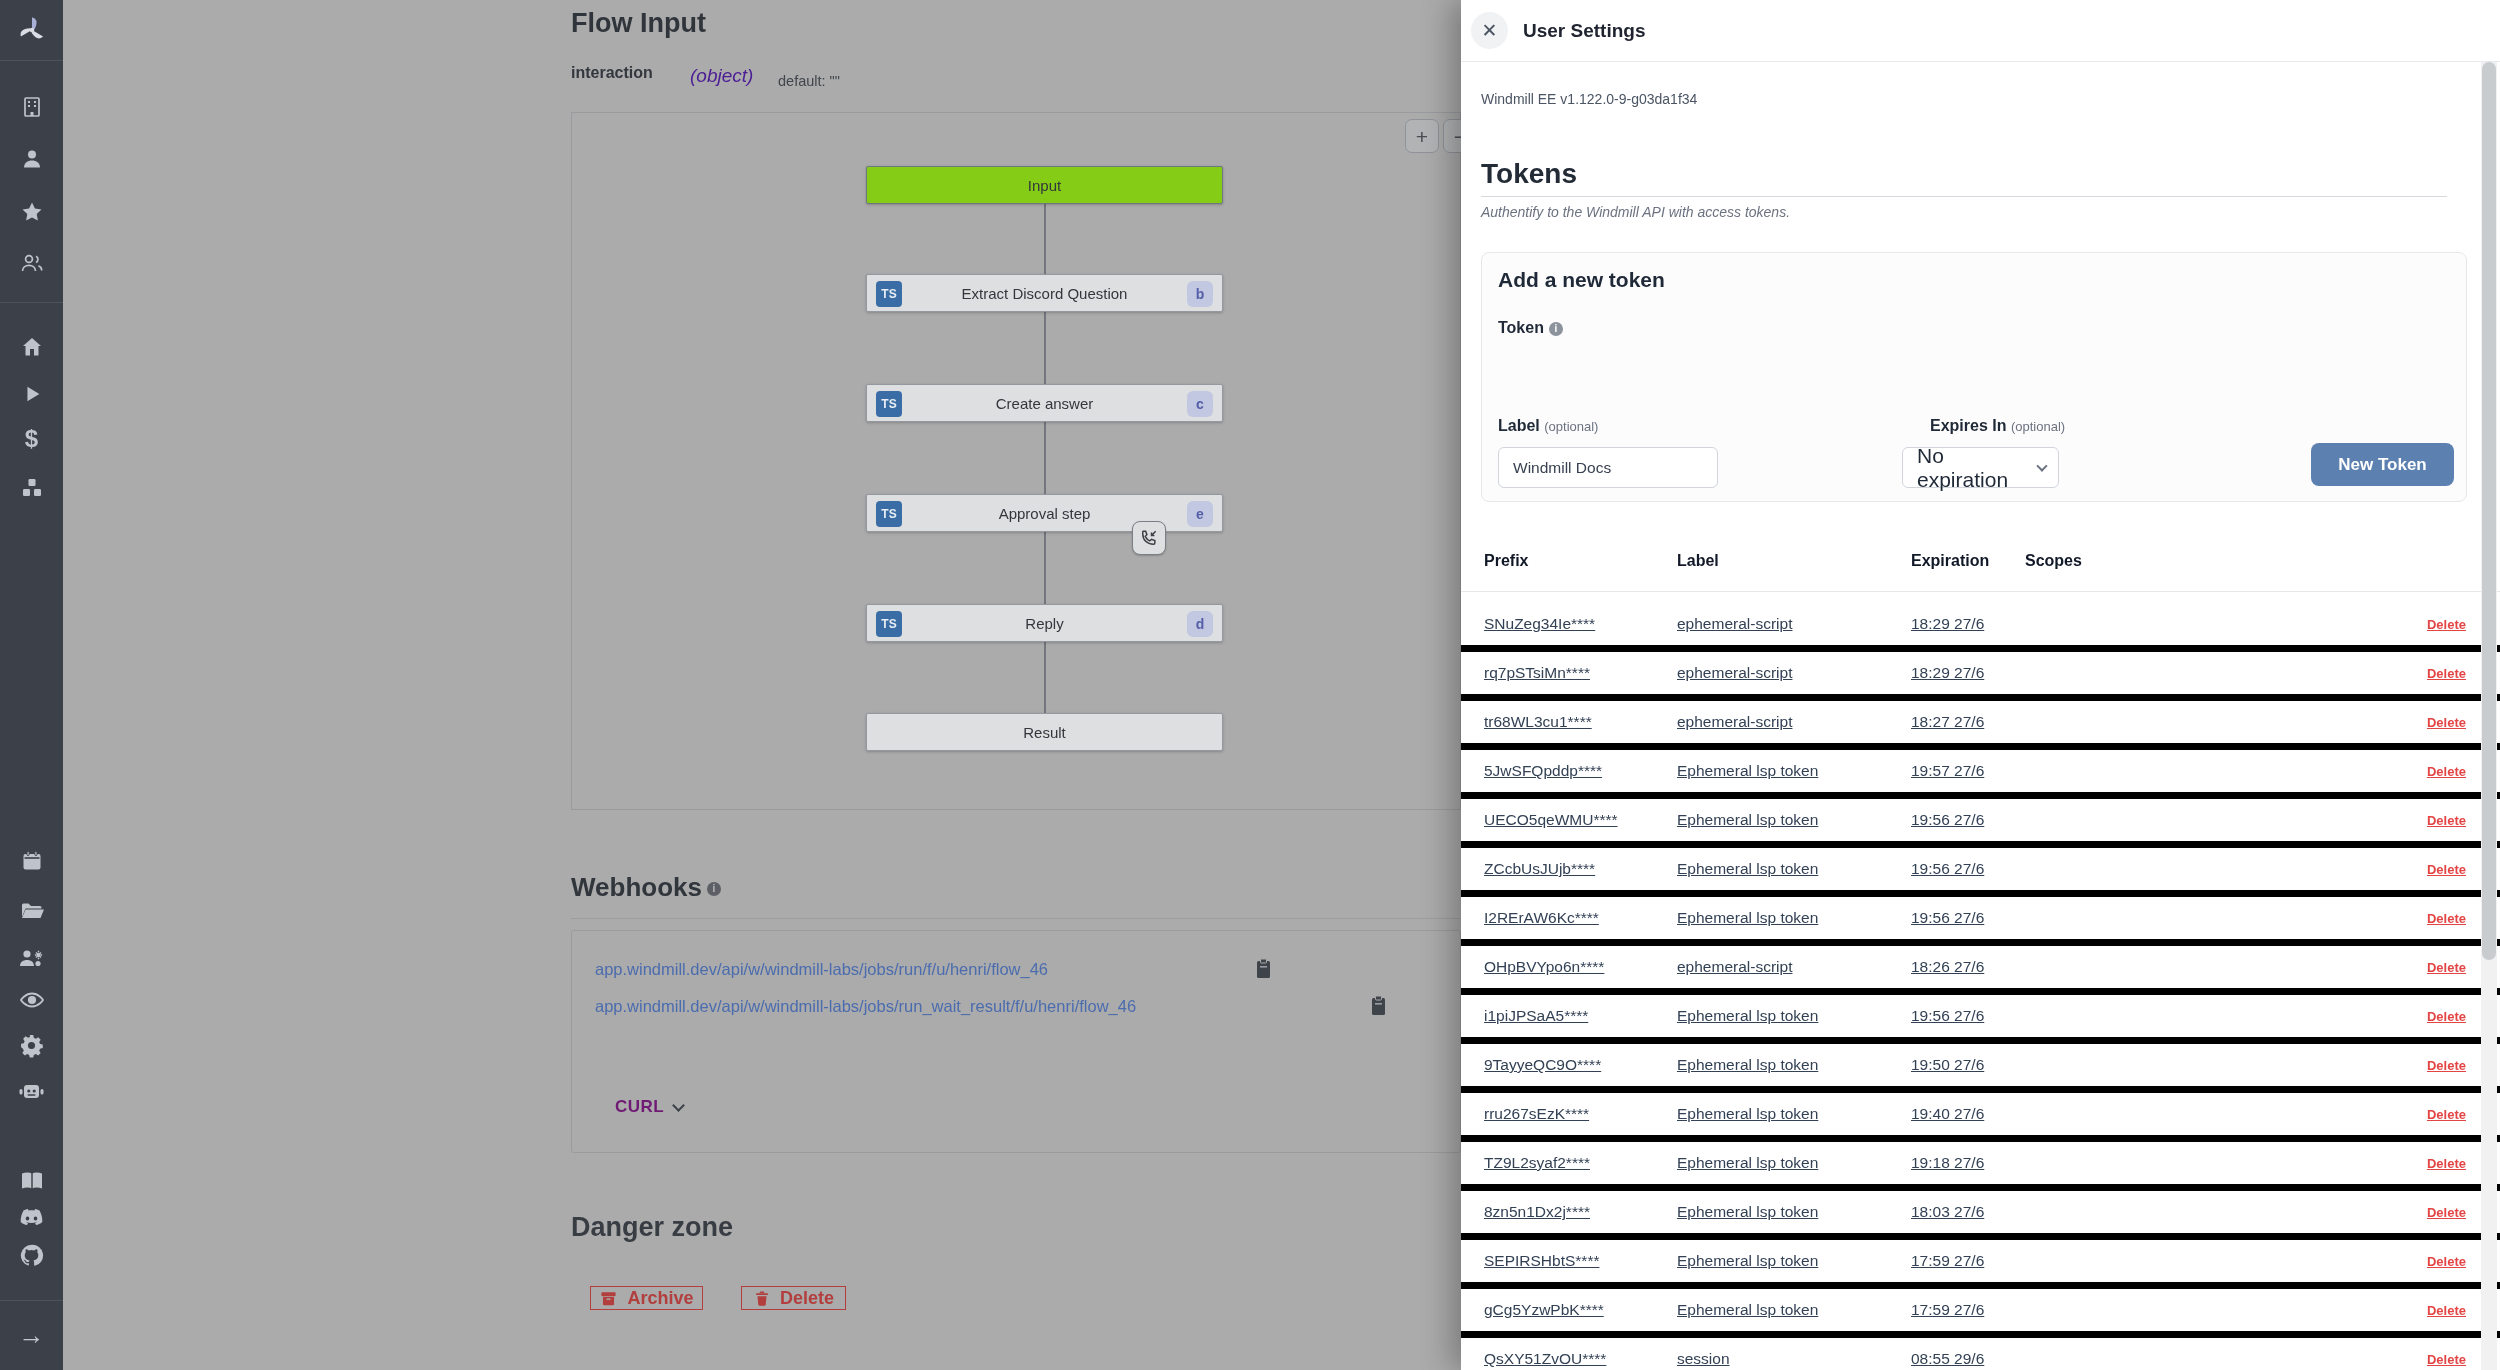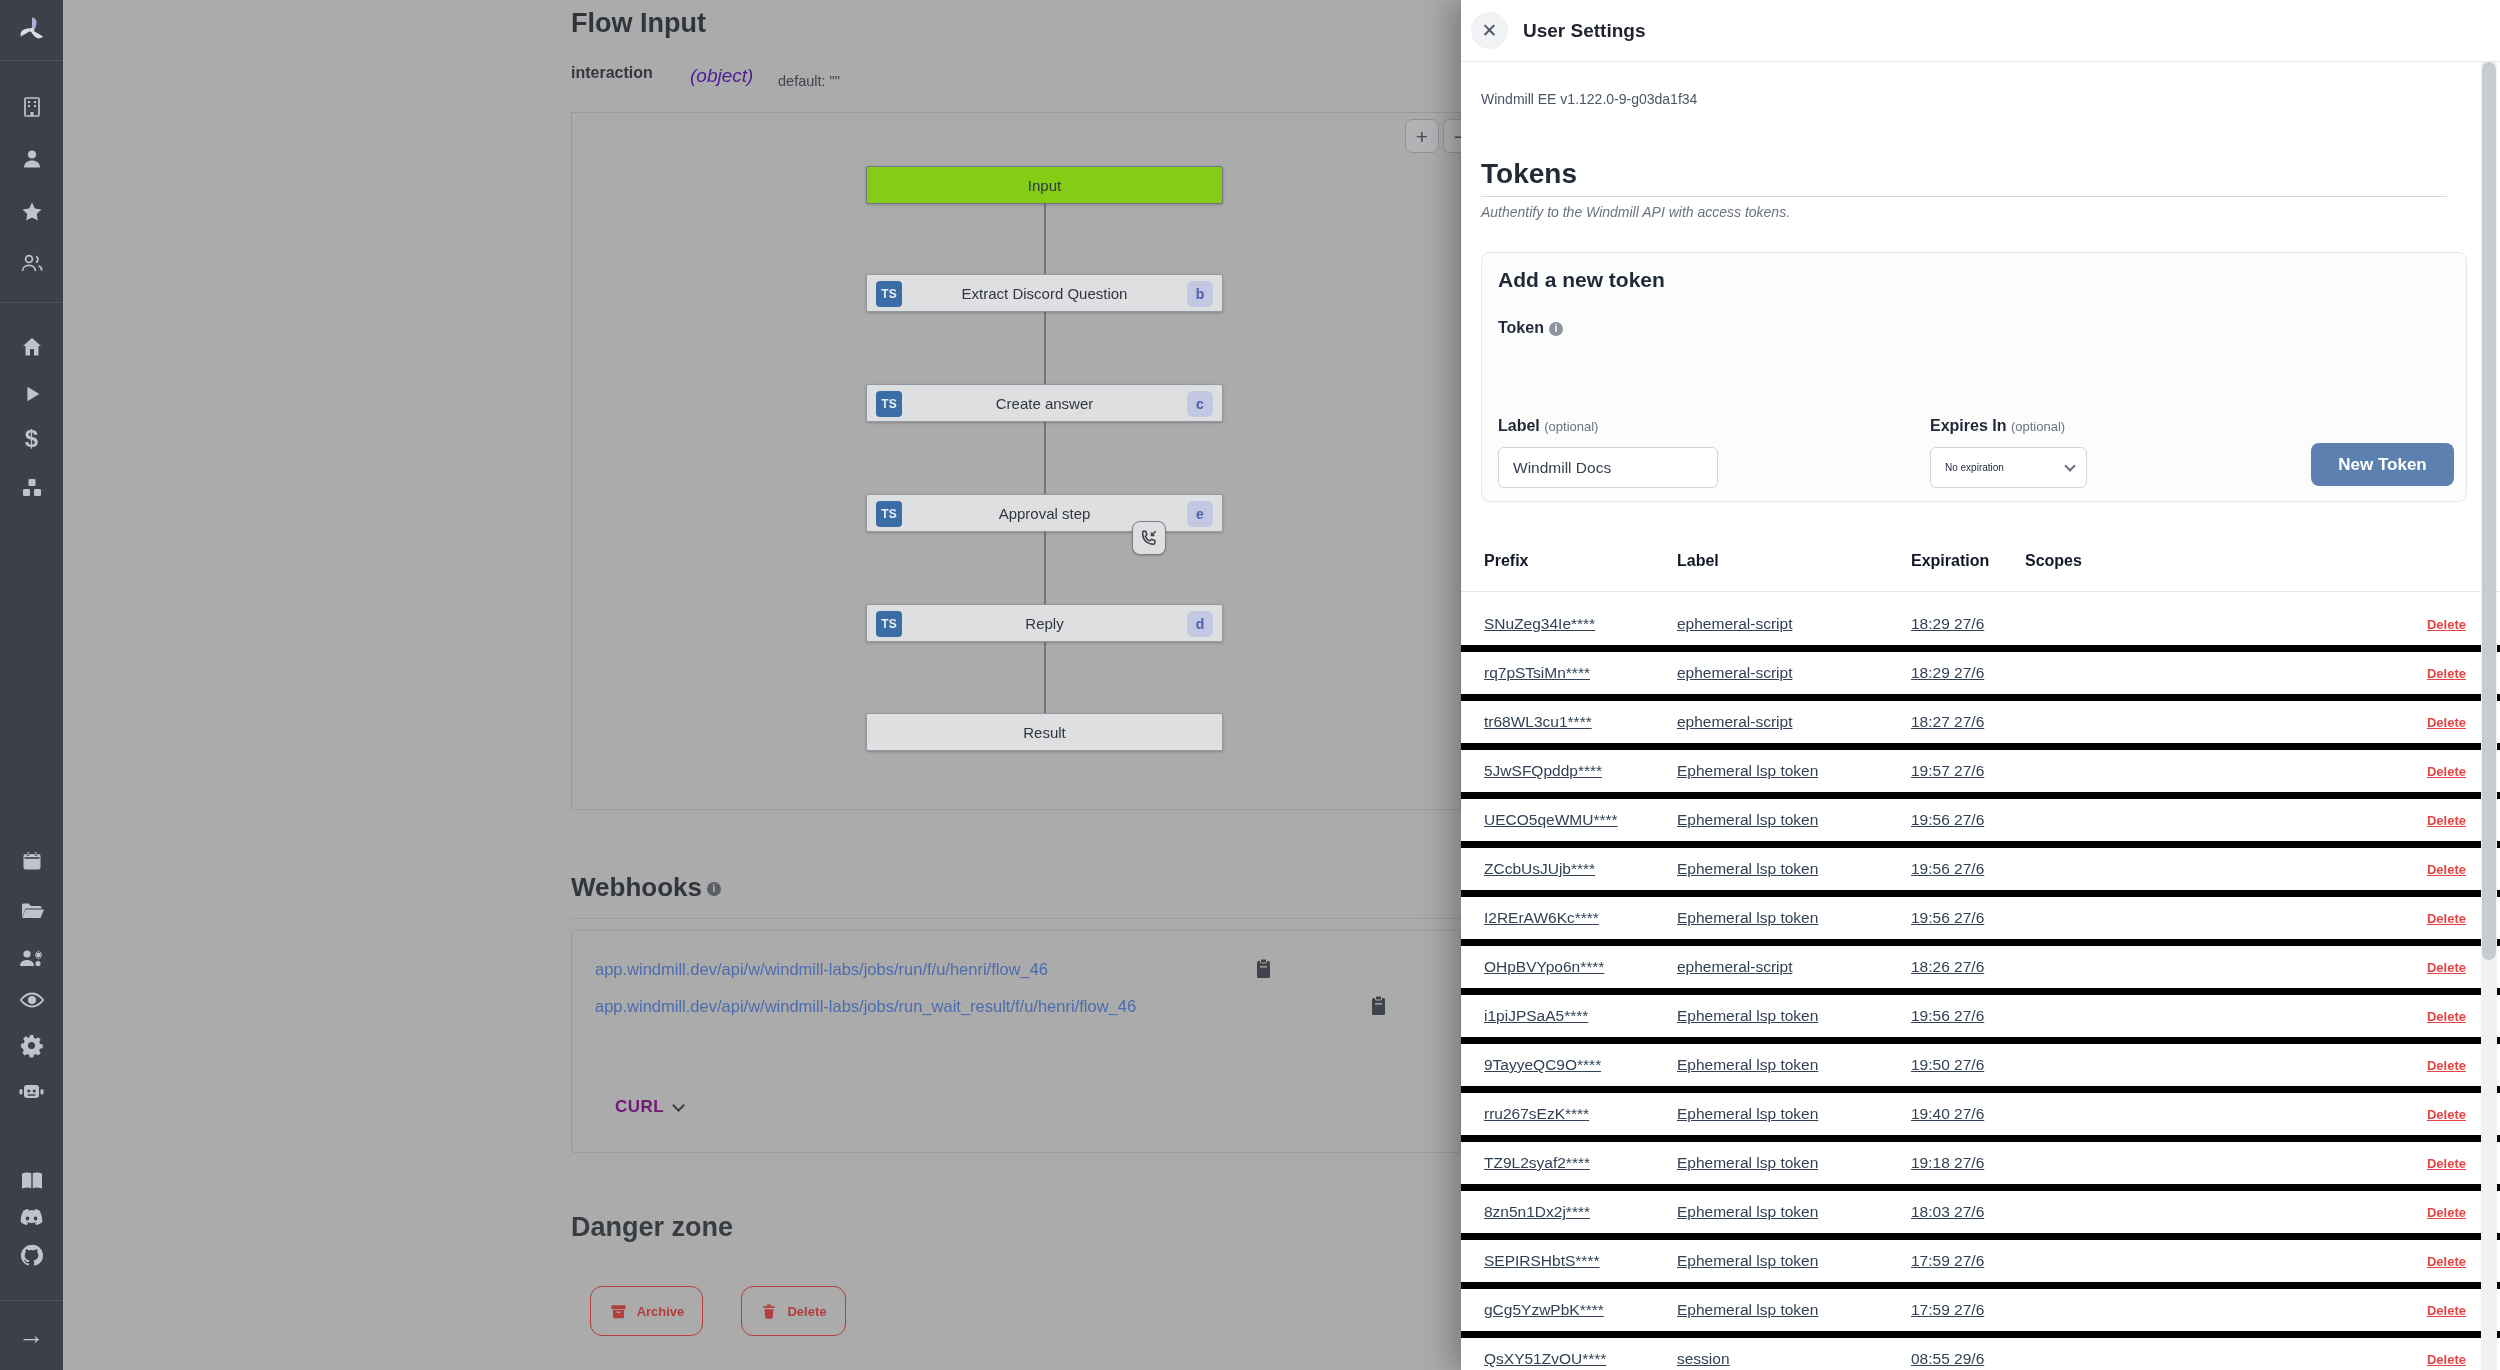--- a/index.html
+++ b/index.html
@@ -34,42 +34,42 @@
   .wh-title { position:absolute; left:571px; top:872px; font-size:26px; font-weight:700; color:#31353c; }
   .info-dot { display:inline-block; width:14px; height:14px; background:#5c6066; border-radius:50%; color:#b8babd; font-size:10px; font-weight:700; text-align:center; line-height:14px; vertical-align:middle; margin-left:5px; font-style:normal; }
   .wh-rule { position:absolute; left:571px; top:918px; width:890px; border-top:1px solid #9d9d9d; }
   .wh-box { position:absolute; left:571px; top:930px; width:890px; height:223px; border:1px solid #999b9e; border-radius:3px; }
   .wh-link { position:absolute; left:595px; font-size:16.5px; color:#4b6cae; text-decoration:none; }
   .clip { display:inline-block; vertical-align:-3px; margin-left:10px; }
   .curl-row { position:absolute; left:615px; top:1097px; font-size:17px; font-weight:700; color:#701a75; letter-spacing:.5px; display:flex; align-items:center; gap:10px; }
   .chev { width:9px; height:9px; border-right:2px solid #3b4048; border-bottom:2px solid #3b4048; transform:rotate(45deg); margin-top:-4px; }
 
   .dz-title { position:absolute; left:571px; top:1212px; font-size:27px; font-weight:700; color:#383c43; }
-  .dz-btn { position:absolute; top:1286px; height:50px; border:1px solid #b23e3e; border-radius:12px; background:transparent; color:#b23e3e; font-size:13px; font-weight:700; display:flex; align-items:center; justify-content:center; gap:9px; font-family:"Liberation Sans", sans-serif; }
+  .dz-btn { position:absolute; top:1286px; height:24px; border:1px solid #b23e3e; border-radius:0; background:transparent; color:#b23e3e; font-size:18px; font-weight:700; display:flex; align-items:center; justify-content:center; gap:9px; font-family:"Liberation Sans", sans-serif; }
   .dz-archive { left:590px; width:113px; }
   .dz-delete { left:741px; width:105px; }
 
   
   .drawer { position:absolute; left:1461px; top:0; width:1039px; height:1370px; background:#ffffff; z-index:3; box-shadow:-10px 0 28px rgba(0,0,0,.28); }
   .dr-header { position:absolute; left:0; top:0; right:0; height:62px; background:#fff; border-bottom:1px solid #e8eaed; }
   .close-btn { position:absolute; left:10px; top:12px; width:37px; height:37px; border-radius:50%; background:#f1f2f3; border:none; color:#4b5563; font-size:19px; display:flex; align-items:center; justify-content:center; cursor:pointer; }
   .dr-title { position:absolute; left:62px; top:0; line-height:62px; font-size:19px; font-weight:700; color:#1f2430; }
 
   .version { position:absolute; left:20px; top:91px; font-size:14px; color:#4b5563; }
   .tok-title { position:absolute; left:20px; top:158px; font-size:28px; font-weight:800; color:#232b36; }
   .tok-rule { position:absolute; left:20px; top:196px; width:966px; border-top:1px solid #d5d8dc; }
   .tok-sub { position:absolute; left:20px; top:204px; font-size:14px; font-style:italic; color:#6b7280; }
 
   .card { position:absolute; left:20px; top:252px; width:986px; height:250px; background:#fcfcfd; border:1px solid #e5e7eb; border-radius:8px; }
   .card-title { position:absolute; left:16px; top:15px; font-size:21px; font-weight:700; color:#1f2937; }
   .fld-label { position:absolute; font-size:16px; font-weight:600; color:#1f2937; }
   .opt { font-size:13px; font-weight:400; color:#6b7280; }
   .scope-input { position:absolute; left:16px; top:100px; width:954px; height:36px; background:#eff0f2; border:1px solid #d1d5db; border-radius:6px; font-size:15.5px; color:#374151; padding:0 14px; font-family:"Liberation Sans", sans-serif; }
   .label-input { position:absolute; left:16px; top:194px; width:220px; height:41px; background:#fff; border:1px solid #d1d5db; border-radius:6px; font-size:15.5px; color:#374151; padding:0 14px; font-family:"Liberation Sans", sans-serif; }
-  .select { position:absolute; left:448px; top:194px; width:157px; height:41px; background:#fff; border:1px solid #d1d5db; border-radius:6px; display:flex; align-items:center; justify-content:space-between; padding:0 12px 0 14px; font-size:10px; color:#1f2937; cursor:pointer; }
+  .select { position:absolute; left:420px; top:194px; width:157px; height:41px; background:#fff; border:1px solid #d1d5db; border-radius:6px; display:flex; align-items:center; justify-content:space-between; padding:0 12px 0 14px; font-size:21px; color:#1f2937; cursor:pointer; }
   .select .chev { border-color:#6b7280; width:8px; height:8px; }
   .primary-btn { position:absolute; left:829px; top:190px; width:143px; height:43px; background:#5c80af; border:none; border-radius:8px; color:#fff; font-size:17px; font-weight:700; cursor:pointer; font-family:"Liberation Sans", sans-serif; }
 
   .tok-head { position:absolute; left:0; top:552px; right:0; height:40px; display:grid; grid-template-columns:193px 234px 114px 1fr 70px; align-items:start; padding:0 34px 0 23px; border-bottom:1px solid #e5e7eb; font-size:16px; font-weight:700; color:#111827; }
   .tok-rows { position:absolute; left:0; top:603px; right:0; }
   .tok-row { display:grid; grid-template-columns:193px 234px 114px 1fr 70px; align-items:center; height:49px; padding:0 34px 0 23px; border-bottom:7px solid #000000; font-size:15.5px; color:#334155;text-decoration:underline; }
   .del-link { justify-self:end; color:#e34444; font-weight:700; font-size:13px; text-decoration:underline; cursor:pointer; }
 
   .scrollbar { position:absolute; right:3px; top:62px; width:16px; height:1308px; background:#f1f1f2; }
   .scroll-thumb { position:absolute; left:1px; top:0; width:14px; height:898px; background:#c9cccf; border-radius:7px; }

